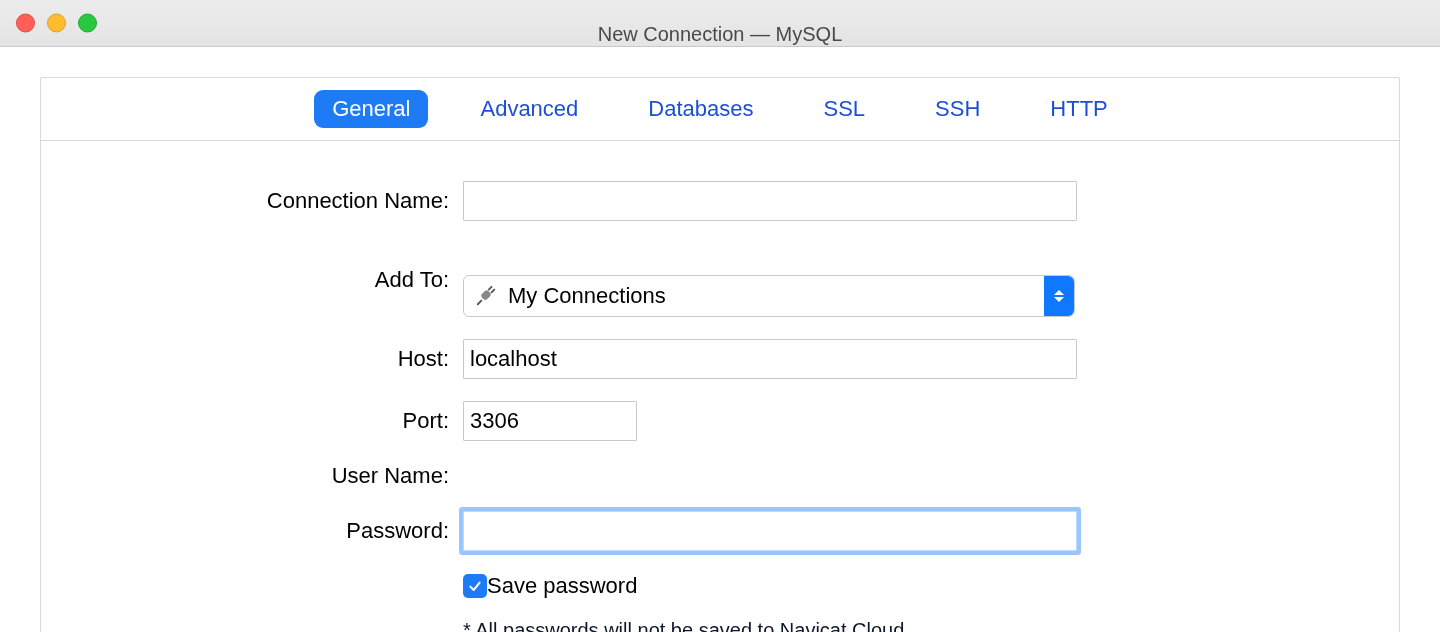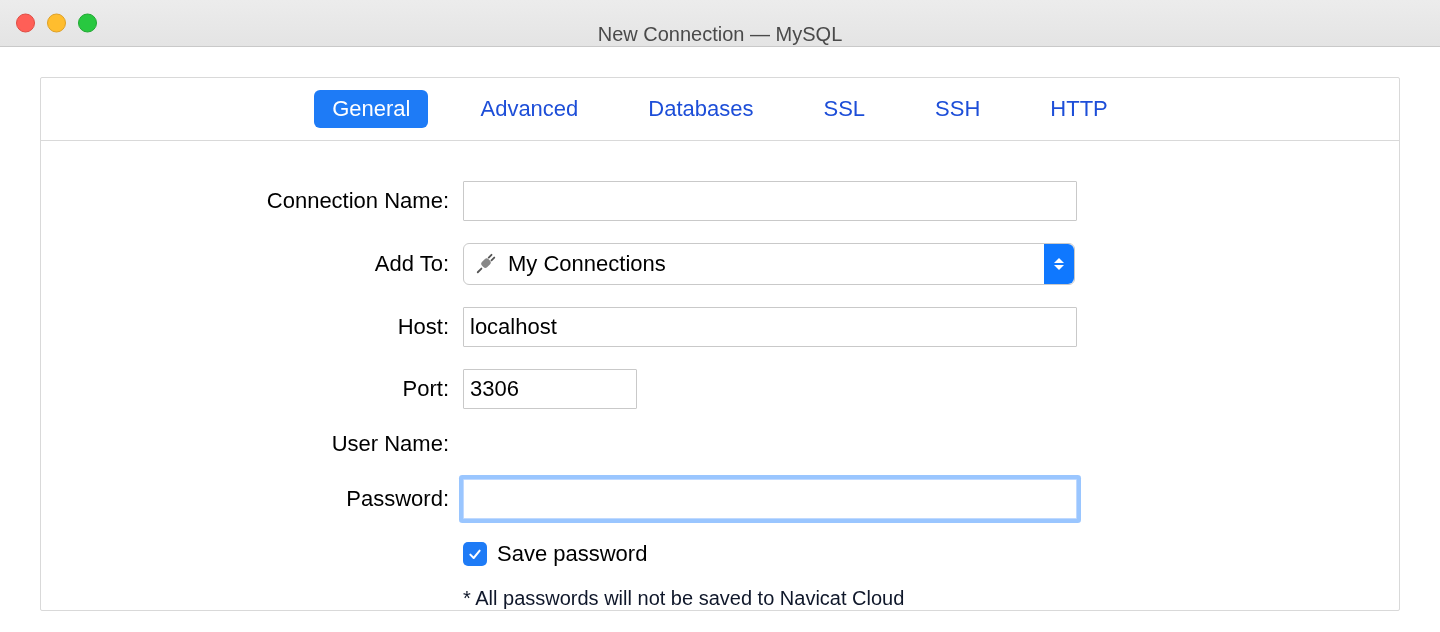--- a/index.html
+++ b/index.html
@@ -65,20 +65,21 @@
   .tab {
     font-size: 22px;
     color: #1d4ed8;
     padding: 6px 18px;
     border-radius: 6px;
     cursor: pointer;
   }
   .tab.active {
     background: #1e7bf6;
     color: #fff;
+    border-radius: 9px;
   }
 
   
   .form {
     padding: 40px 0 0 0;
   }
   .row {
     display: flex;
     align-items: center;
     margin-bottom: 22px;
@@ -118,20 +119,21 @@
     height: 40px;
     border: 1px solid #c9c9c9;
     border-radius: 6px;
     display: flex;
     align-items: center;
     padding-left: 10px;
     position: relative;
     font-size: 22px;
     background: #fff;
     cursor: default;
+    margin-top: 32px;
   }
   .dropdown .plug-icon {
     width: 24px;
     height: 24px;
     margin-right: 10px;
     display:flex;
     align-items:center;
     justify-content:center;
   }
   .dropdown .dd-arrow {
@@ -154,21 +156,20 @@
     border-left: 5px solid transparent;
     border-right: 5px solid transparent;
   }
   .tri-up   { border-bottom: 5px solid #fff; }
   .tri-down { border-top: 5px solid #fff; }
 
   
   .chk-wrap {
     display: flex;
     align-items: center;
-    gap: 10px;
   }
   .chk {
     width: 24px;
     height: 24px;
     background: #1e7bf6;
     border-radius: 5px;
     display: flex;
     align-items: center;
     justify-content: center;
   }

